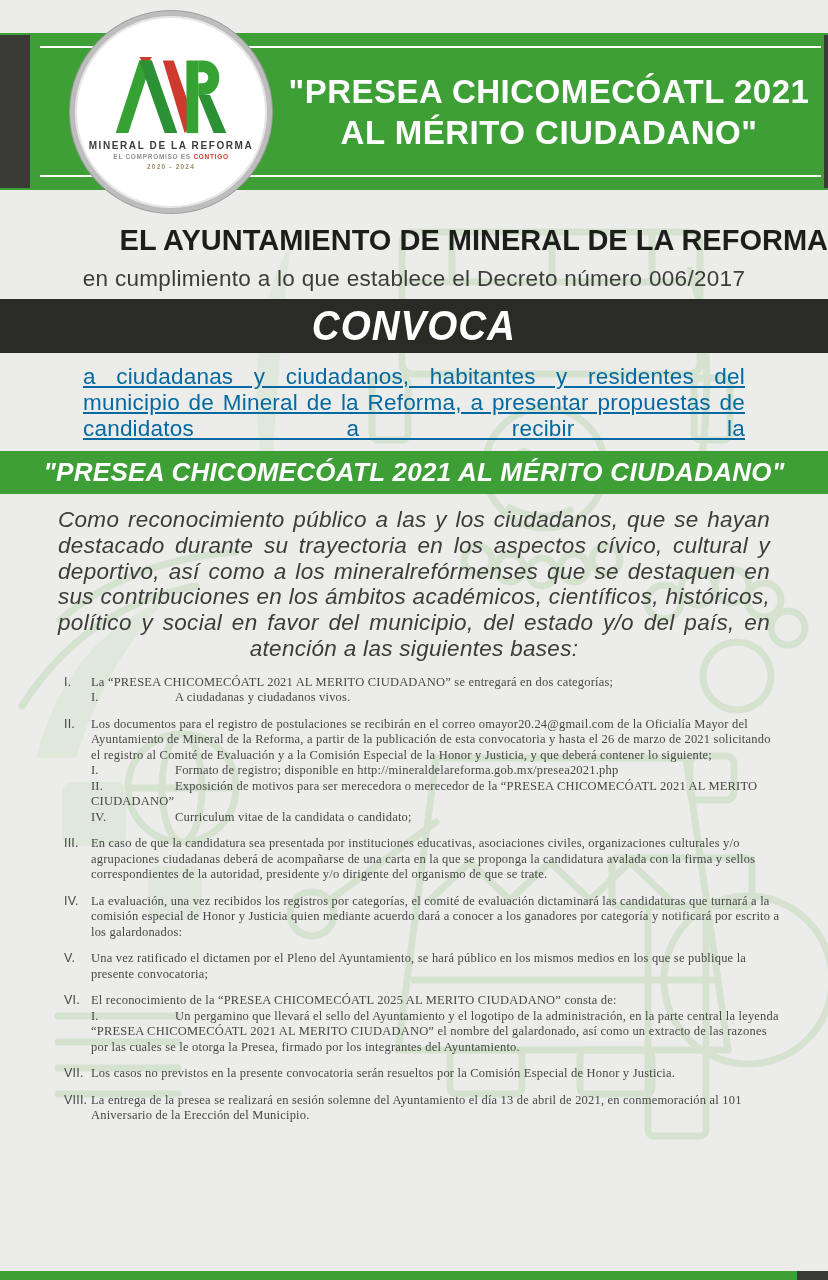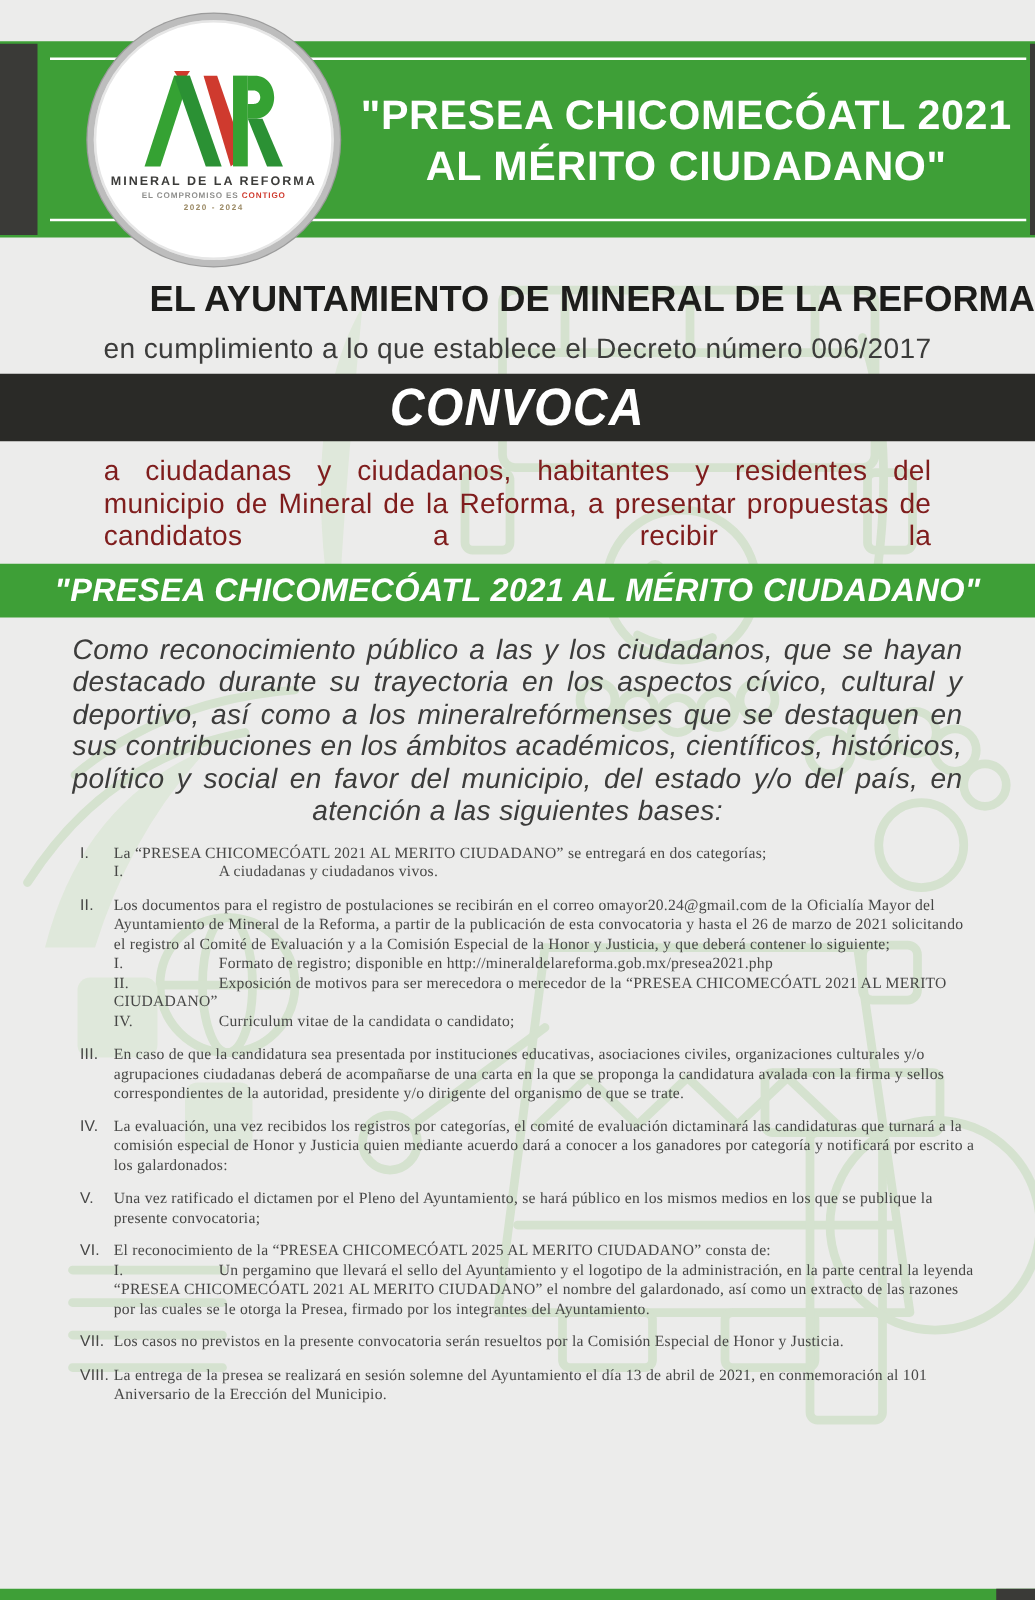--- a/index.html
+++ b/index.html
@@ -26,22 +26,22 @@
   .band-title{position:absolute;left:288px;right:18px;top:0;bottom:0;display:flex;
               flex-direction:column;justify-content:center;text-align:center;color:#fff;
               font-weight:bold;font-size:33px;line-height:41px;letter-spacing:.5px;}
 
   
   .headline{margin-top:34px;text-align:right;font-size:29px;font-weight:bold;color:#1d1d1b;letter-spacing:0;}
   .subheadline{margin-top:9px;text-align:center;font-size:22.5px;color:#3c3c3b;letter-spacing:.3px;}
   .convoca-band{margin-top:7px;height:54px;background:#2a2a27;display:flex;align-items:center;justify-content:center;}
   .convoca-band span{color:#fff;font-size:42px;font-weight:bold;font-style:italic;
                      letter-spacing:1px;transform:scaleX(.92);}
-  .lead{margin:11px auto 0;width:662px;font-size:22.5px;line-height:26px;color:#7f1d1d;
-        text-align:justify;text-align-last:justify;letter-spacing:.2px;}
+  .lead{margin:11px auto 0;width:662px;font-size:22.5px;line-height:26px;color:#0369a1;
+        text-align:justify;text-align-last:justify;letter-spacing:.2px;text-decoration:underline;}
   .award-band{margin-top:9px;height:43px;background:#3e9f37;color:#fff;font-size:26px;
               font-weight:bold;font-style:italic;text-align:center;line-height:43px;letter-spacing:.3px;}
   .desc{margin:13px auto 0;width:712px;font-size:22.5px;line-height:25.8px;color:#3c3c3b;
         text-align:justify;text-align-last:center;letter-spacing:.3px;font-style:italic;}
 
   
   .bases{margin:13px 45px 0 64px;font-size:12.5px;line-height:15.5px;color:#474746;letter-spacing:.2px;}
   .base-item{display:flex;margin-bottom:11px;}
   .base-num{flex:0 0 27px;}
   .base-body{flex:1;font-family:Liberation Serif, serif;}

